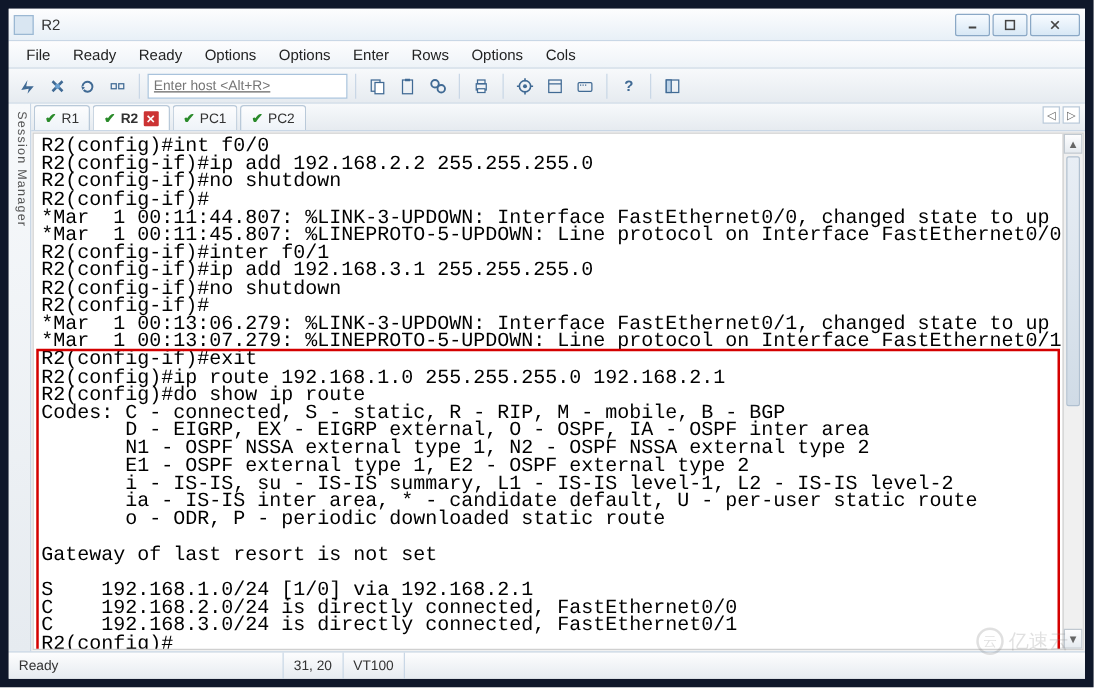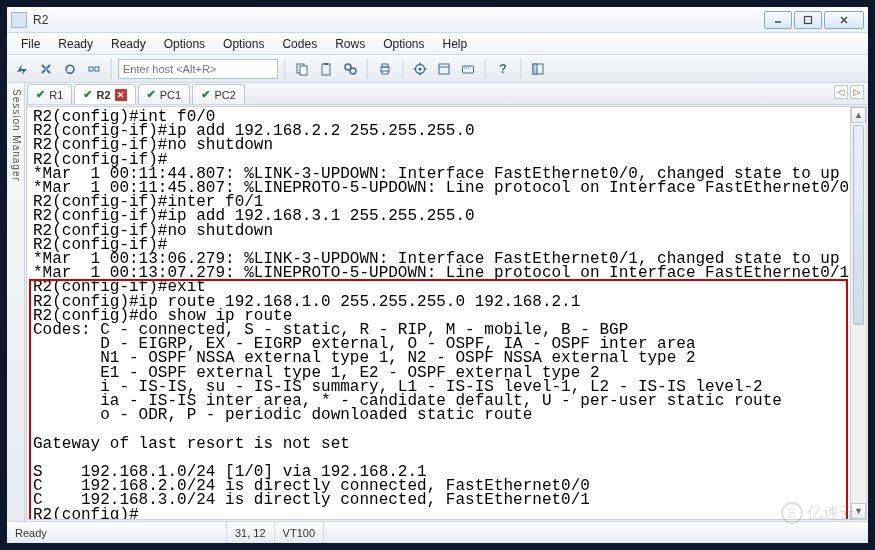--- a/index.html
+++ b/index.html
@@ -10,21 +10,21 @@
 .title-text { flex: 1; color: #333; font-size: 12px; }
 .win-btns { display: flex; gap: 2px; }
 .win-btn { width: 28px; height: 18px; border: 1px solid #8aa8c6; background: linear-gradient(#f7fbff,#d8e8f5); border-radius: 2px; display: flex; align-items: center; justify-content: center; font-size: 10px; color:#444; cursor: pointer; }
 .win-btn.close { width: 40px; }
 .menubar { height: 22px; background: linear-gradient(#fdfdfe,#eef3f8); border-bottom: 1px solid #c9d7e6; display: flex; align-items: center; padding: 0 6px; gap: 2px; }
 .menuitem { padding: 2px 8px; color: #222; cursor: pointer; border-radius: 2px; }
 .toolbar { height: 28px; background: linear-gradient(#f7f9fb,#e6ebf0); border-bottom: 1px solid #c9d7e6; display: flex; align-items: center; padding: 0 4px; gap: 2px; }
 .tbtn { width: 22px; height: 22px; border: 1px solid transparent; display: flex; align-items: center; justify-content: center; color: #3b5f82; cursor: pointer; border-radius: 2px; }
 .tsep { width: 1px; height: 20px; background: #c9d7e6; margin: 0 4px; }
 .hostbox { width: 160px; height: 20px; border: 1px solid #a9c3dc; background: #fff; display: flex; align-items: center; padding: 0 4px; color: #888; }
-.hostbox input { border:none; outline:none; width:100%; font-size:11px; color:#666; }
+.hostbox input { border:none; outline:none; width:100%; font-size:11px; color:#666;text-decoration:underline; }
 .body-row { flex:1; display:flex; min-height:0; }
 .sess-mgr { width: 18px; background: linear-gradient(#f7f9fb,#e6ebf0); border-right: 1px solid #c9d7e6; writing-mode: vertical-rl; text-orientation: mixed; font-size: 10px; color:#555; padding: 6px 2px; letter-spacing: 1px; text-align:left;}
 .main { flex:1; display:flex; flex-direction:column; min-width:0;}
 .tabbar { height: 22px; background: linear-gradient(#f7f9fb,#e6ebf0); border-bottom: 1px solid #c9d7e6; display:flex; align-items:flex-end; padding-left:2px; gap:0; position:relative;}
 .tab { height: 20px; border: 1px solid #b9c9d9; border-bottom: none; background: linear-gradient(#fdfdfe,#eef3f8); padding: 0 8px; display:flex; align-items:center; gap:4px; font-size:11px; color:#333; cursor:pointer; margin-right:2px; border-top-left-radius:3px; border-top-right-radius:3px;}
 .tab.active { background:#fff; font-weight:bold; }
 .tab-chk { color:#2a8a2a; font-weight:bold; }
 .tab-x { width:12px; height:12px; background:#c33; color:#fff; font-size:9px; display:flex; align-items:center; justify-content:center; border-radius:1px;}
 .tabnav { position:absolute; right:4px; top:2px; display:flex; gap:2px;}
 .tabnav span { width:14px; height:14px; border:1px solid #b9c9d9; background:#fff; font-size:9px; display:flex; align-items:center; justify-content:center; color:#666; cursor:pointer;}
@@ -69,24 +69,24 @@
         </div>
     </div>
   </div>
 
   <div class="menubar">
     <span class="menuitem">File</span>
     <span class="menuitem">Ready</span>
     <span class="menuitem">Ready</span>
     <span class="menuitem">Options</span>
     <span class="menuitem">Options</span>
-    <span class="menuitem">Codes</span>
+    <span class="menuitem">Enter</span>
     <span class="menuitem">Rows</span>
     <span class="menuitem">Options</span>
-    <span class="menuitem">Help</span>
+    <span class="menuitem">Cols</span>
   </div>
 
   <div class="toolbar">
     <div class="tbtn">
         <svg width="14" height="14">
           <path d="M2 10 L7 2 L6 7 L12 7 L7 13 L8 9 Z" fill="#406a94"></path>
         </svg>
       </div>
     <div class="tbtn">
         <svg width="14" height="14">
@@ -240,21 +240,21 @@
           <div class="scroll-btn">▲</div>
           <div class="scroll-thumb"></div>
           <div class="scroll-btn" style="position:absolute;bottom:0;left:0;right:0">▼</div>
         </div>
       </div>
     </div>
   </div>
 
   <div class="statusbar">
     <div class="status-cell first">Ready</div>
-    <div class="status-cell">31, 12</div>
+    <div class="status-cell">31, 20</div>
     <div class="status-cell">VT100</div>
   </div>
 
   <div class="watermark">
     <div class="wm-circ">云</div>
       <span>亿速云</span>
   </div>
 </div>
 
 </body></html>

